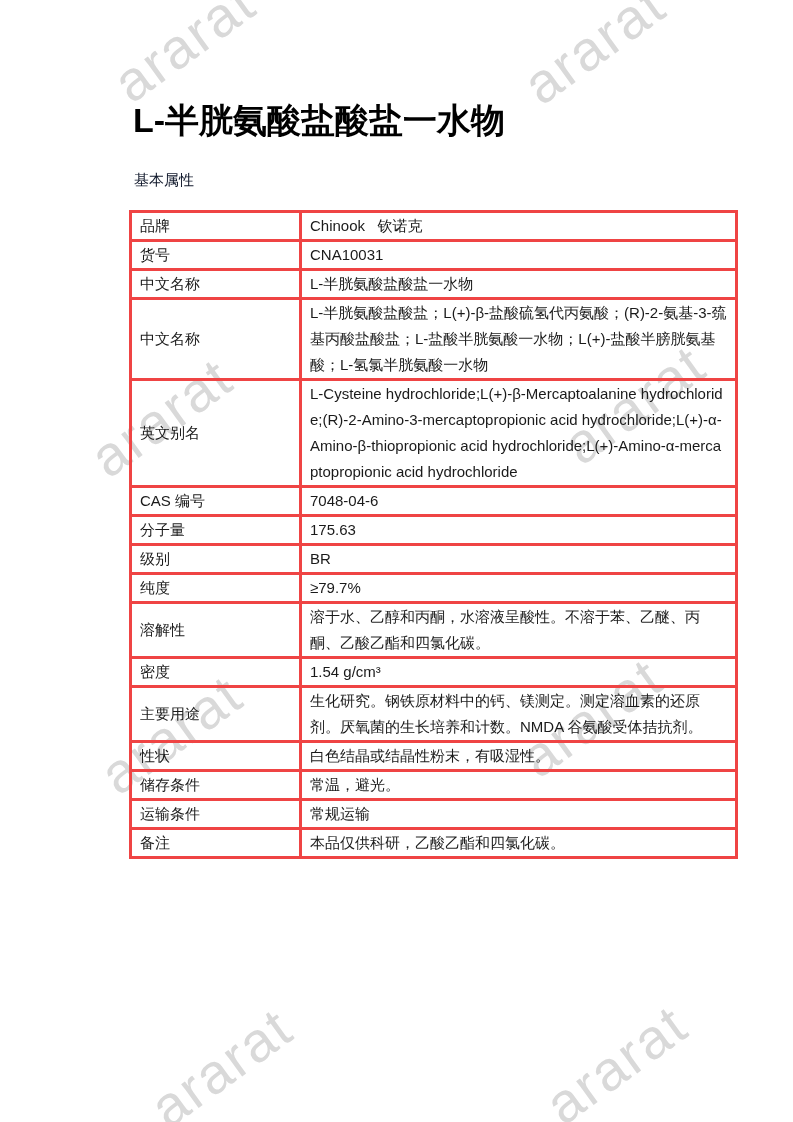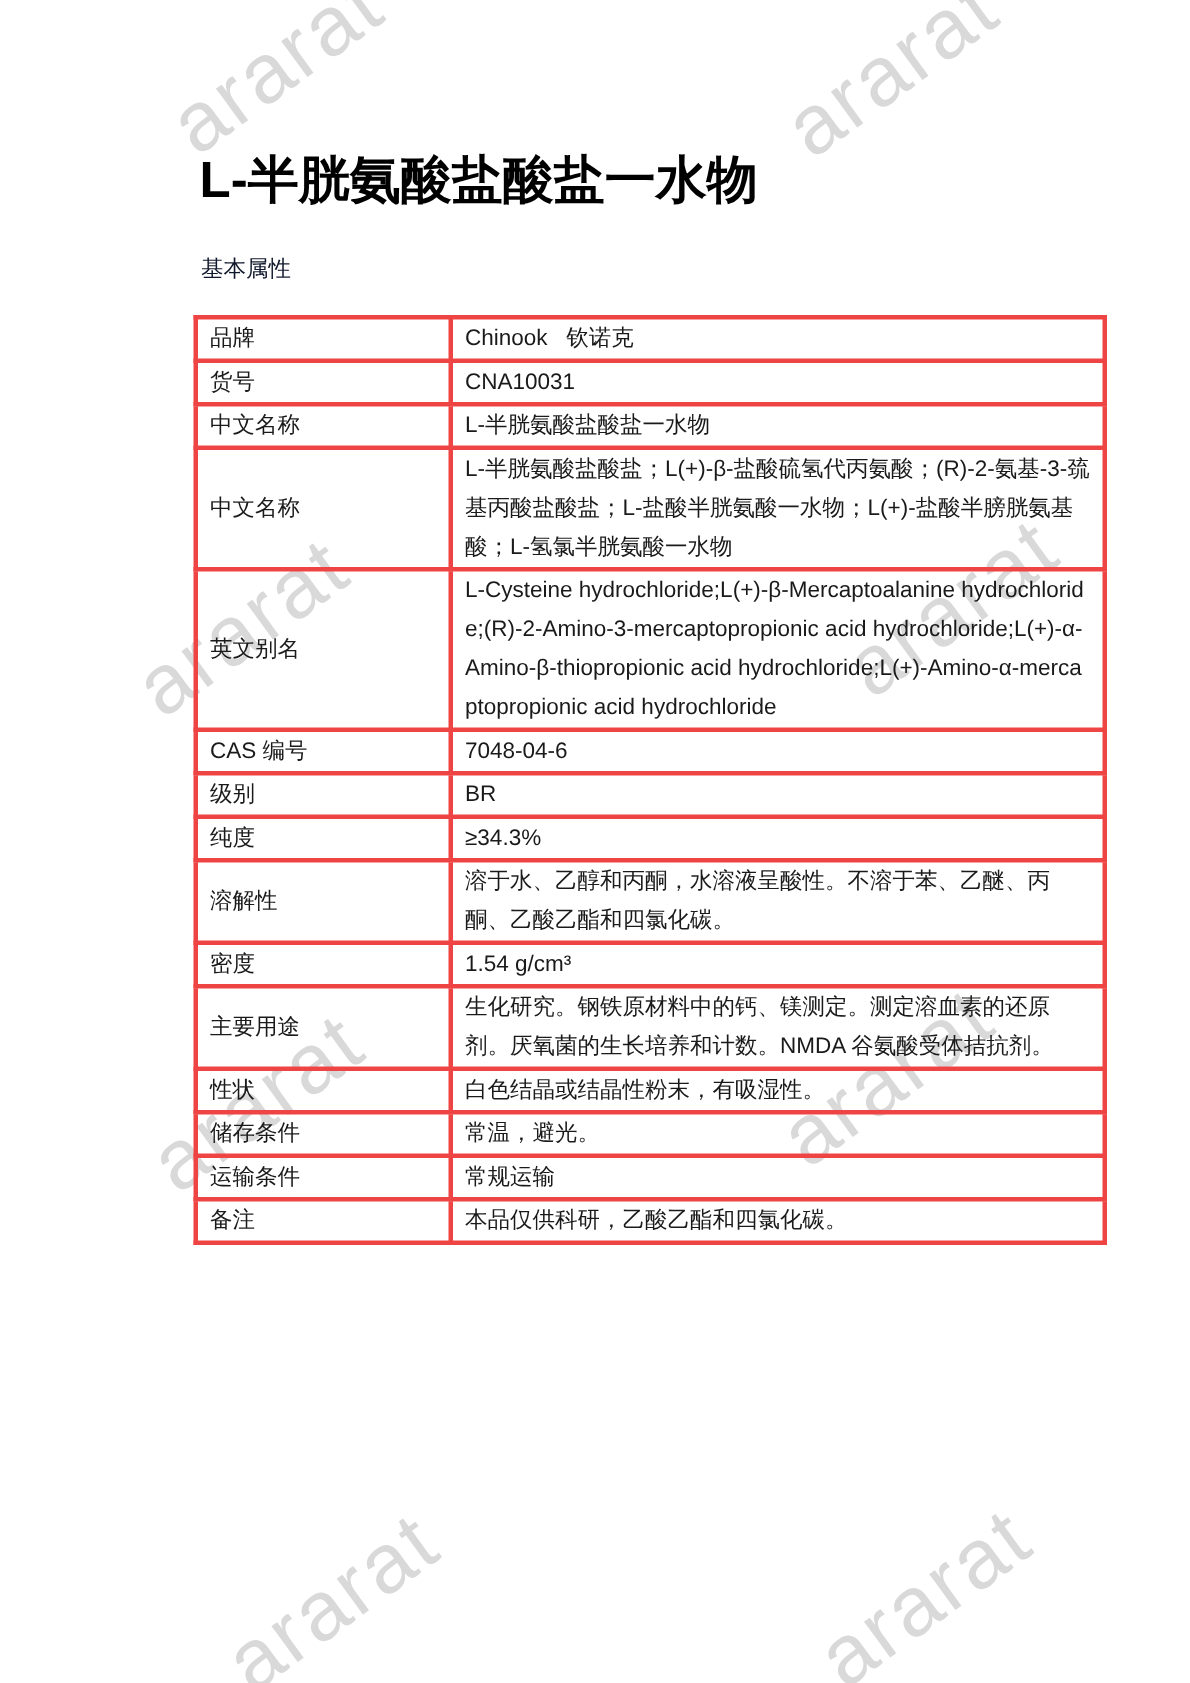--- a/index.html
+++ b/index.html
@@ -117,26 +117,30 @@
           </tr>
           <tr>
             <td class="label">英文别名</td>
             <td class="value">L-Cysteine hydrochloride;L(+)-β-Mercaptoalanine hydrochloride;(R)-2-Amino-3-mercaptopropionic acid hydrochloride;L(+)-α-Amino-β-thiopropionic acid hydrochloride;L(+)-Amino-α-mercaptopropionic acid hydrochloride</td>
           </tr>
           <tr>
             <td class="label">CAS 编号</td>
             <td class="value">7048-04-6</td>
           </tr>
           <tr>
+            <td class="label">分子量</td>
+            <td class="value">175.63</td>
+          </tr>
+          <tr>
             <td class="label">级别</td>
             <td class="value">BR</td>
           </tr>
           <tr>
             <td class="label">纯度</td>
-            <td class="value">≥34.3%</td>
+            <td class="value">≥79.7%</td>
           </tr>
           <tr>
             <td class="label">溶解性</td>
             <td class="value">溶于水、乙醇和丙酮，水溶液呈酸性。不溶于苯、乙醚、丙酮、乙酸乙酯和四氯化碳。</td>
           </tr>
           <tr>
             <td class="label">密度</td>
             <td class="value">1.54 g/cm³</td>
           </tr>
           <tr>

